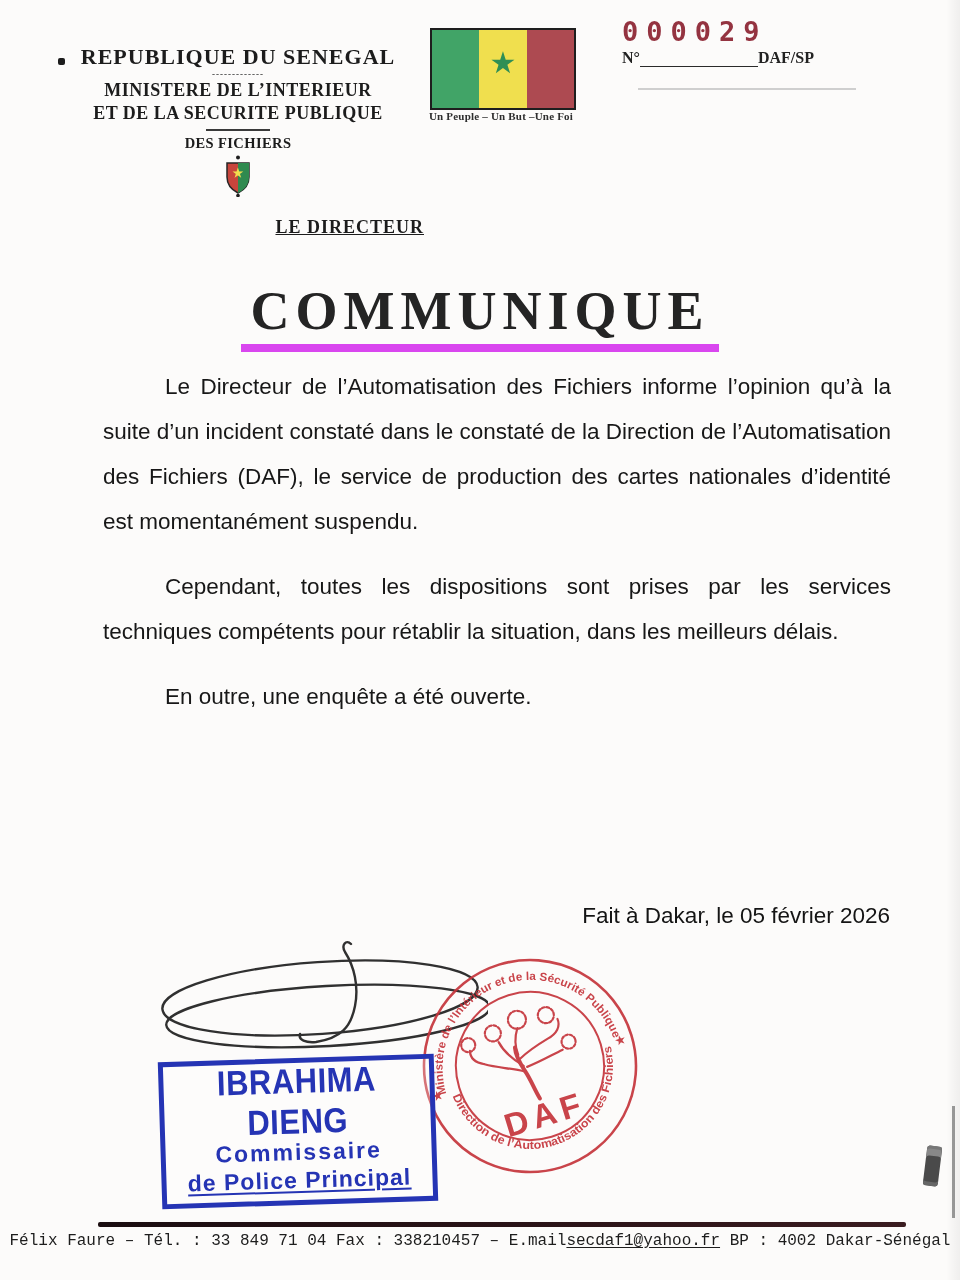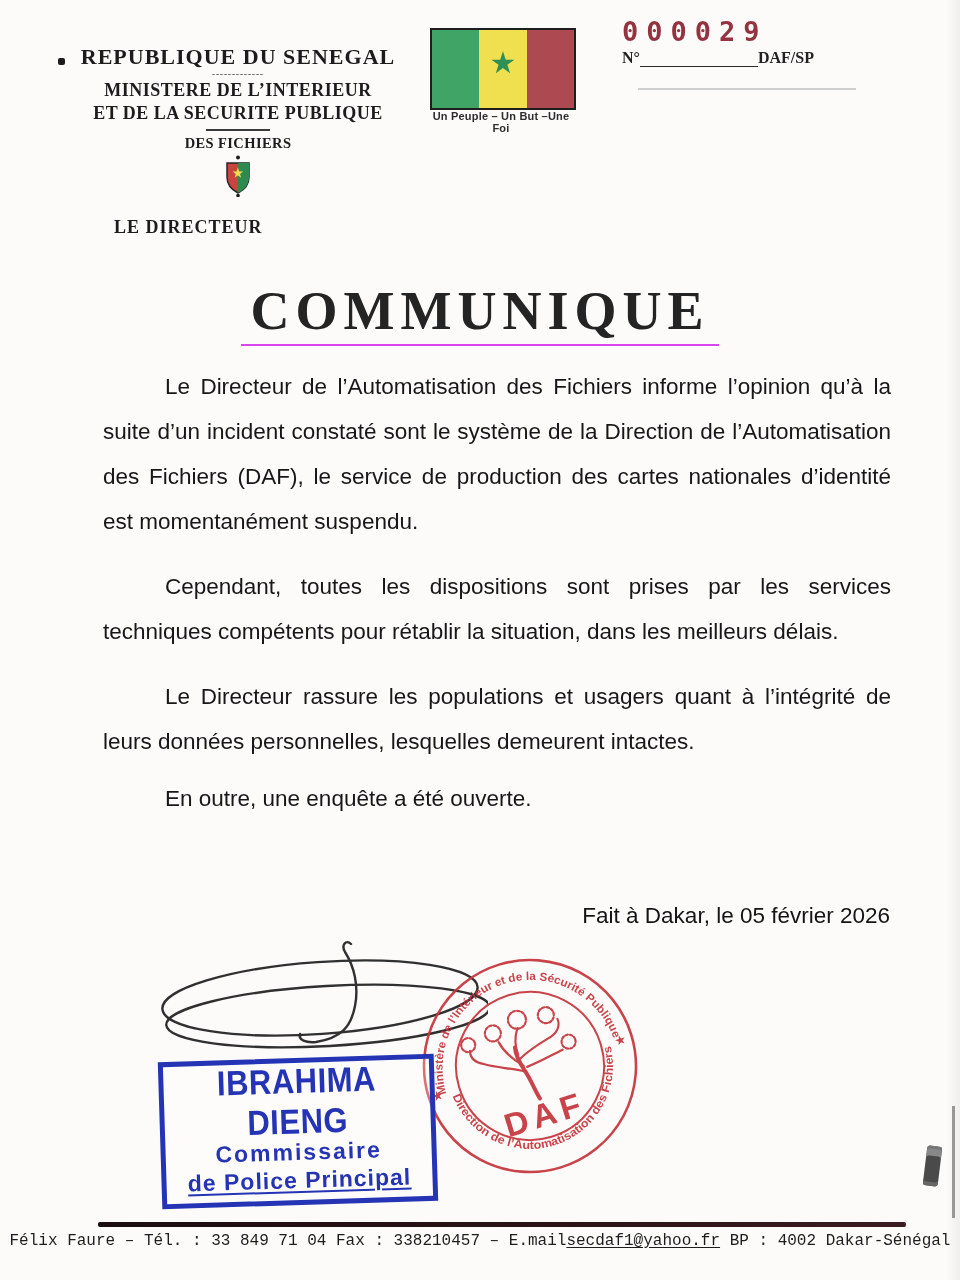--- a/index.html
+++ b/index.html
@@ -10,43 +10,43 @@
 
   
   .hdr-left{position:absolute;left:52px;top:44px;width:372px;text-align:center;
         font-family:"Liberation Serif",serif;font-weight:bold;color:#1c1c1c;}
   .h1{font-size:22px;letter-spacing:1px;}
   .hsep{font-size:9px;letter-spacing:1px;line-height:9px;color:#2a2a2a;}
   .h2,.h3{font-size:18px;letter-spacing:0.5px;line-height:23px;}
   .hrule{width:64px;border-top:2.5px solid #3a3a3a;margin:4px auto 3px;}
   .h4,.h5{font-size:14.5px;letter-spacing:0.4px;line-height:19px;}
   .emblem{margin-top:2px;}
-  .role{text-align:left;margin:16px 0 0 62px;font-size:18px;letter-spacing:1px;}
+  .role{text-align:right;margin:16px 0 0 62px;font-size:18px;letter-spacing:1px;text-decoration:underline;}
 
   
   .flag{position:absolute;left:430px;top:28px;width:142px;height:78px;border:2px solid #1e1e1e;
         display:flex;}
   .flag .stripe{flex:1;}
   .flag .star{position:absolute;left:0;right:0;top:18px;text-align:center;font-size:30px;line-height:30px;}
   .motto{position:absolute;left:424px;top:110px;width:154px;text-align:center;
-        font-size:11px;font-weight:bold;color:#2e2e2e;letter-spacing:0.2px;}
+        font-size:11px;font-weight:bold;color:#2e2e2e;letter-spacing:0.2px;font-family:Liberation Serif, serif;}
 
   
   .refblock{position:absolute;left:622px;top:16px;width:260px;}
   .stampnum{font-family:"DejaVu Sans Mono",monospace;font-weight:bold;font-size:27px;
         letter-spacing:8px;color:#943340;white-space:nowrap;}
   .refline{display:flex;align-items:flex-end;font-family:"Liberation Serif",serif;
         font-weight:bold;font-size:16px;color:#222;margin-top:2px;}
   .refblank{display:inline-block;width:118px;border-bottom:1.5px solid #2a2a2a;height:14px;}
   .reffaint{position:absolute;left:16px;top:72px;width:218px;height:2px;background:#cfcfcf;}
 
   
   .titlewrap{position:absolute;left:0;right:0;top:282px;text-align:center;}
   .title{display:inline-block;font-family:"Liberation Serif",serif;font-weight:bold;
-        font-size:54px;letter-spacing:6px;color:#242424;border-bottom:2px solid #d946ef;
+        font-size:54px;letter-spacing:6px;color:#242424;border-bottom:8px solid #d946ef;
         padding:0 10px 4px;line-height:58px;}
 
   
   .body{position:absolute;left:103px;top:364px;width:788px;font-size:22.5px;line-height:45px;
         text-align:justify;color:#171717;}
   .body p{margin:0 0 20px;text-indent:62px;}
   .body p.p3{margin-bottom:12px;}
   .dateline{position:absolute;right:70px;top:903px;font-size:22.5px;font-weight:normal;color:#141414;}
 
   
@@ -115,23 +115,22 @@
       <span>DAF/SP</span>
     </div>
     <div class="reffaint"></div>
   </div>
 
   <div class="titlewrap">
     <span class="title">COMMUNIQUE</span>
   </div>
 
   <div class="body">
-    <p class="p1">Le Directeur de l’Automatisation des Fichiers informe l’opinion qu’à la suite d’un incident constaté sont le système de la Direction de l’Automatisation des Fichiers (DAF), le service de production des cartes nationales d’identité est momentanément suspendu.</p>
+    <p class="p1">Le Directeur de l’Automatisation des Fichiers informe l’opinion qu’à la suite d’un incident constaté dans le constaté de la Direction de l’Automatisation des Fichiers (DAF), le service de production des cartes nationales d’identité est momentanément suspendu.</p>
     <p class="p2">Cependant, toutes les dispositions sont prises par les services techniques compétents pour rétablir la situation, dans les meilleurs délais.</p>
-    <p class="p3">Le Directeur rassure les populations et usagers quant à l’intégrité de leurs données personnelles, lesquelles demeurent intactes.</p>
     <p class="p4">En outre, une enquête a été ouverte.</p>
   </div>
 
   <div class="dateline">Fait à Dakar, le 05 février 2026</div>
 
   <svg class="sig" width="340" height="132" viewBox="0 0 340 132">
     <g fill="none" stroke="#303030" stroke-width="2.4" stroke-linecap="round">
       <ellipse cx="172" cy="62" rx="158" ry="36" transform="rotate(-4 172 62)"></ellipse>
       <ellipse cx="180" cy="80" rx="162" ry="30" transform="rotate(-3.2 180 80)"></ellipse>
       <path d="M203,8 C198,3 193,9 197,16 C206,30 211,50 207,70 C203,91 193,102 168,106 C158,107 150,104 152,98"></path>

